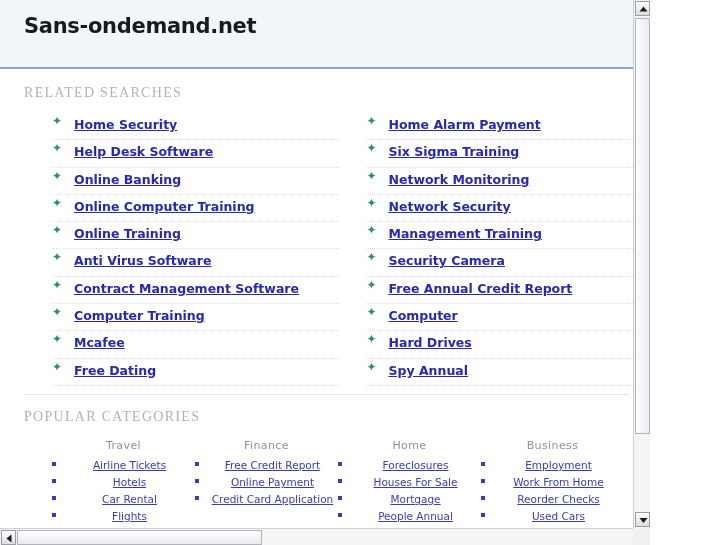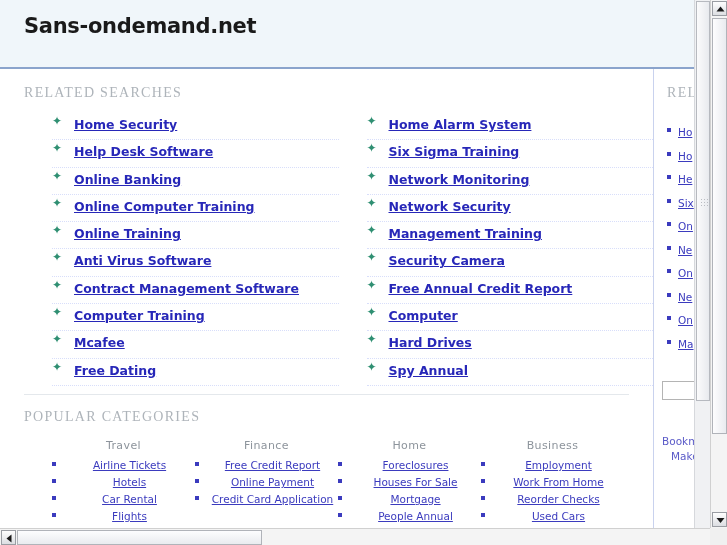--- a/index.html
+++ b/index.html
@@ -8,21 +8,21 @@
     margin: 0; padding: 0;
     width: 727px; height: 545px;
     overflow: hidden;
     background: #ffffff;
     font-family: "DejaVu Sans", "Liberation Sans", sans-serif;
   }
 
   
   #window-root {
     position: relative;
-    width: 727px;
+    width: 650px;
     height: 545px;
     background: #000000;
     overflow: hidden;
   }
 
   
   #viewport {
     position: absolute;
     left: 0; top: 0;
     width: 710px;
@@ -386,21 +386,21 @@
                 <span class="arrow-bullet">✦</span>
                 <a href="#">Free Dating</a>
               </li>
             </ul>
           </div>
 
           <div class="rel-col">
             <ul class="rel-list">
               <li>
                 <span class="arrow-bullet">✦</span>
-                <a href="#">Home Alarm System</a>
+                <a href="#">Home Alarm Payment</a>
               </li>
               <li>
                 <span class="arrow-bullet">✦</span>
                 <a href="#">Six Sigma Training</a>
               </li>
               <li>
                 <span class="arrow-bullet">✦</span>
                 <a href="#">Network Monitoring</a>
               </li>
               <li>

